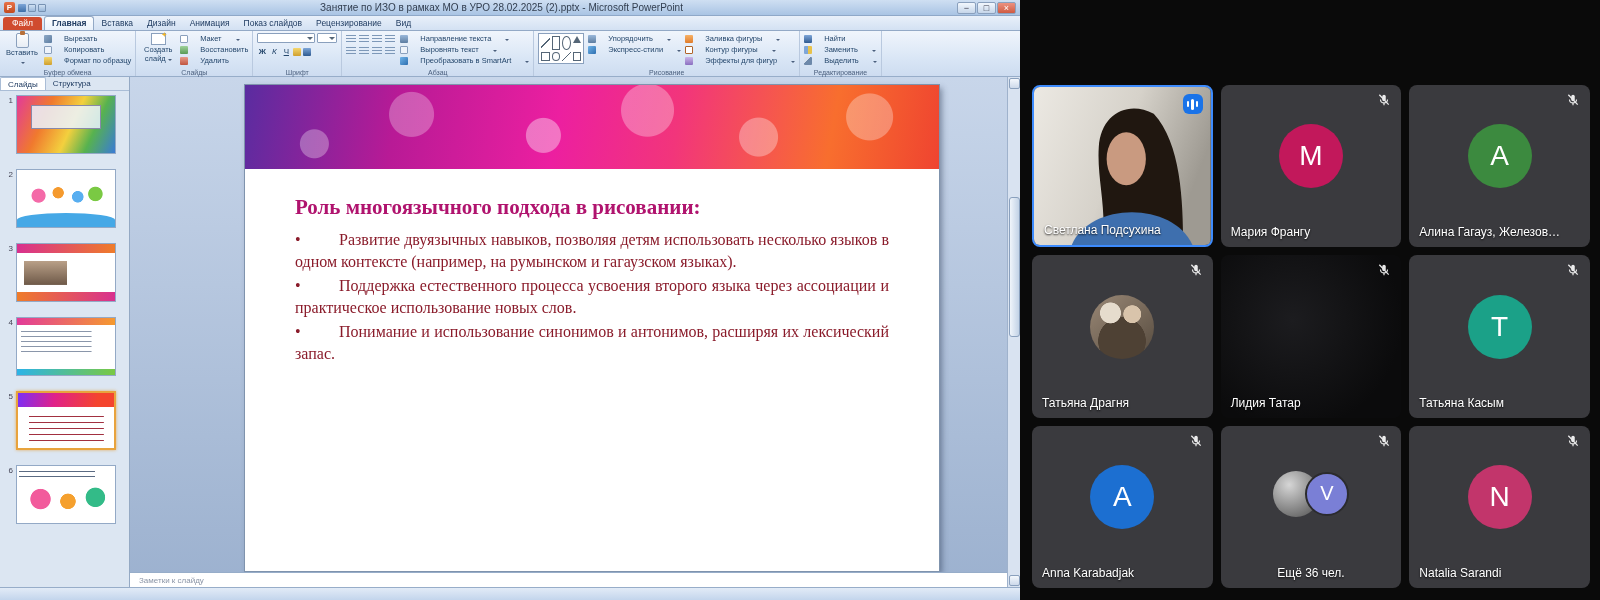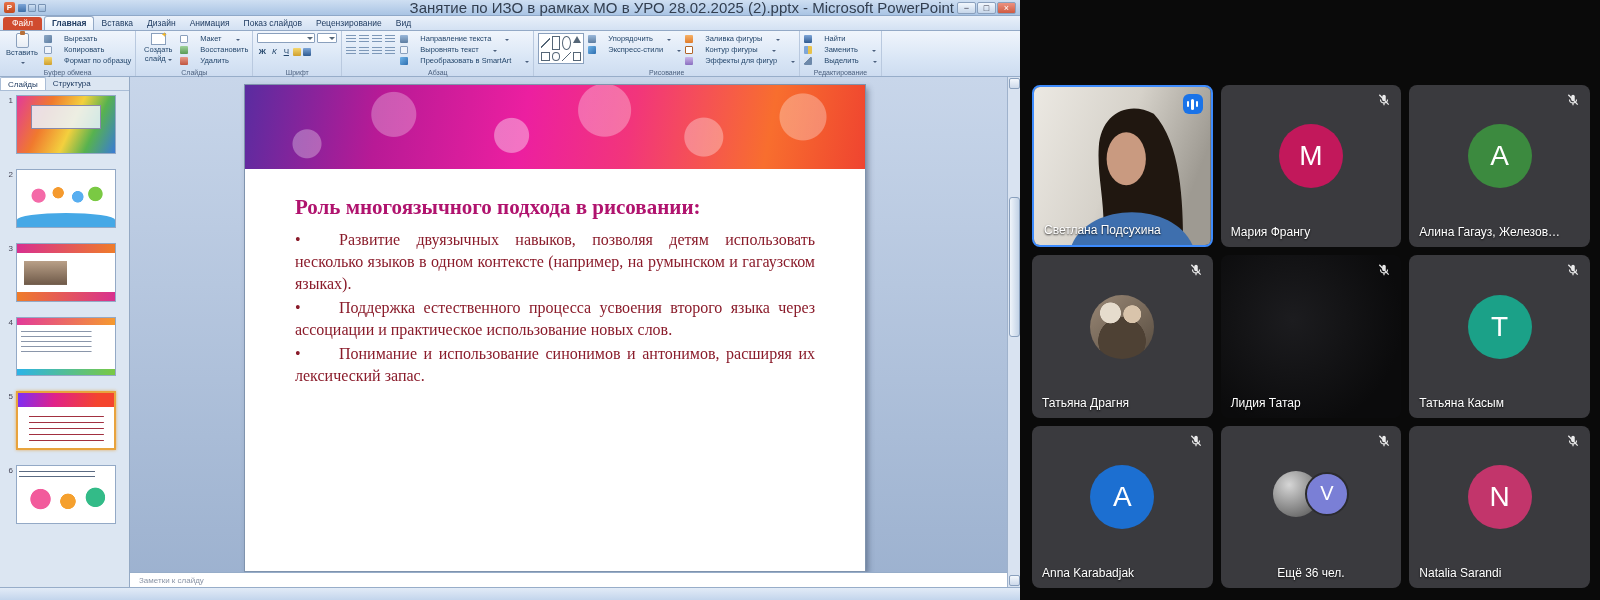--- a/index.html
+++ b/index.html
@@ -12,21 +12,21 @@
 
   .titlebar { height:16px; background:linear-gradient(#cfdff2,#a9c4e4); display:flex; align-items:center;
               padding:0 4px; gap:3px; border-bottom:1px solid #8fa8c8; }
   .app-icon { width:11px; height:11px; background:linear-gradient(#e8734a,#c24a20); border-radius:2px;
               color:#fff; font-size:8px; font-weight:bold; text-align:center; line-height:11px; }
   .qat { display:flex; gap:2px; }
   .qat i { width:8px; height:8px; border-radius:1px; display:block; }
   .qat .sv { background:linear-gradient(#7ea6d8,#3c6ea8); }
   .qat .un { background:linear-gradient(#cfe0f2,#9ab8da); border:1px solid #7792b3; }
   .qat .re { background:linear-gradient(#cfe0f2,#9ab8da); border:1px solid #7792b3; }
-  .wtitle { flex:1; text-align:right; font-size:15px; color:#323e4f; white-space:nowrap; overflow:hidden; }
+  .wtitle { flex:1; text-align:center; font-size:10px; color:#323e4f; white-space:nowrap; overflow:hidden; }
   .winbtns { display:flex; gap:1px; }
   .winbtns span { width:19px; height:12px; font-size:9px; line-height:11px; text-align:center; color:#334;
                   background:linear-gradient(#f2f7fd,#c6d6ea); border:1px solid #8aa0bd; border-radius:2px; }
   .winbtns .close { background:linear-gradient(#ec9280,#cf5b42); color:#fff; }
 
   .tabsrow { height:15px; background:linear-gradient(#e9f0fa,#d3e1f3); display:flex; align-items:flex-end;
              padding-left:3px; border-bottom:1px solid #93a9c6; }
   .ftab { font-size:8.5px; color:#fff; padding:1px 9px 2px; border-radius:3px 3px 0 0; margin-right:2px; }
   .rtab { font-size:8.5px; color:#1f3b61; padding:1px 7px 2px; }
   .rtab.active { background:linear-gradient(#fdfeff,#e9f1fb); border:1px solid #93a9c6; border-bottom:none;
@@ -115,21 +115,21 @@
         background-size:100% 26%,78% 48%; background-position:0 0,50% 80%; }
   .t6 { background-color:#fff;
         background-image:radial-gradient(circle at 24% 58%, #f25b9c 0 12%, transparent 13%),
                          radial-gradient(circle at 52% 62%, #f5a02e 0 12%, transparent 13%),
                          radial-gradient(circle at 80% 55%, #33bb88 0 11%, transparent 12%),
                          repeating-linear-gradient(#5a6a82 0 1px,transparent 1px 5px);
         background-size:100% 100%,100% 100%,100% 100%,78% 18%; background-position:0 0,0 0,0 0,11% 10%; }
 
   
   .main { flex:1; position:relative; background:linear-gradient(180deg,#c8d6ea,#9cb1cf); overflow:hidden; }
-  .slide-canvas { position:absolute; left:115px; top:8px; width:620px; height:486px; background:#fff;
+  .slide-canvas { position:absolute; left:115px; top:8px; width:694px; height:486px; background:#fff;
                   box-shadow:0 0 0 1px #7f93ad, 3px 3px 6px rgba(30,45,70,.45); }
   .banner { height:84px;
     background:
       radial-gradient(circle at 10% 70%, rgba(255,255,255,.30) 0 14px, transparent 15px),
       radial-gradient(circle at 24% 35%, rgba(255,255,255,.28) 0 22px, transparent 23px),
       radial-gradient(circle at 43% 60%, rgba(255,255,255,.38) 0 17px, transparent 18px),
       radial-gradient(circle at 58% 30%, rgba(255,255,255,.30) 0 26px, transparent 27px),
       radial-gradient(circle at 74% 62%, rgba(255,255,255,.32) 0 19px, transparent 20px),
       radial-gradient(circle at 90% 38%, rgba(255,255,255,.30) 0 23px, transparent 24px),
       linear-gradient(100deg,#5a2ca0 0%,#b81a96 22%,#ec1fa0 45%,#f2357b 62%,#f86e2e 84%,#ef4430 100%); }

